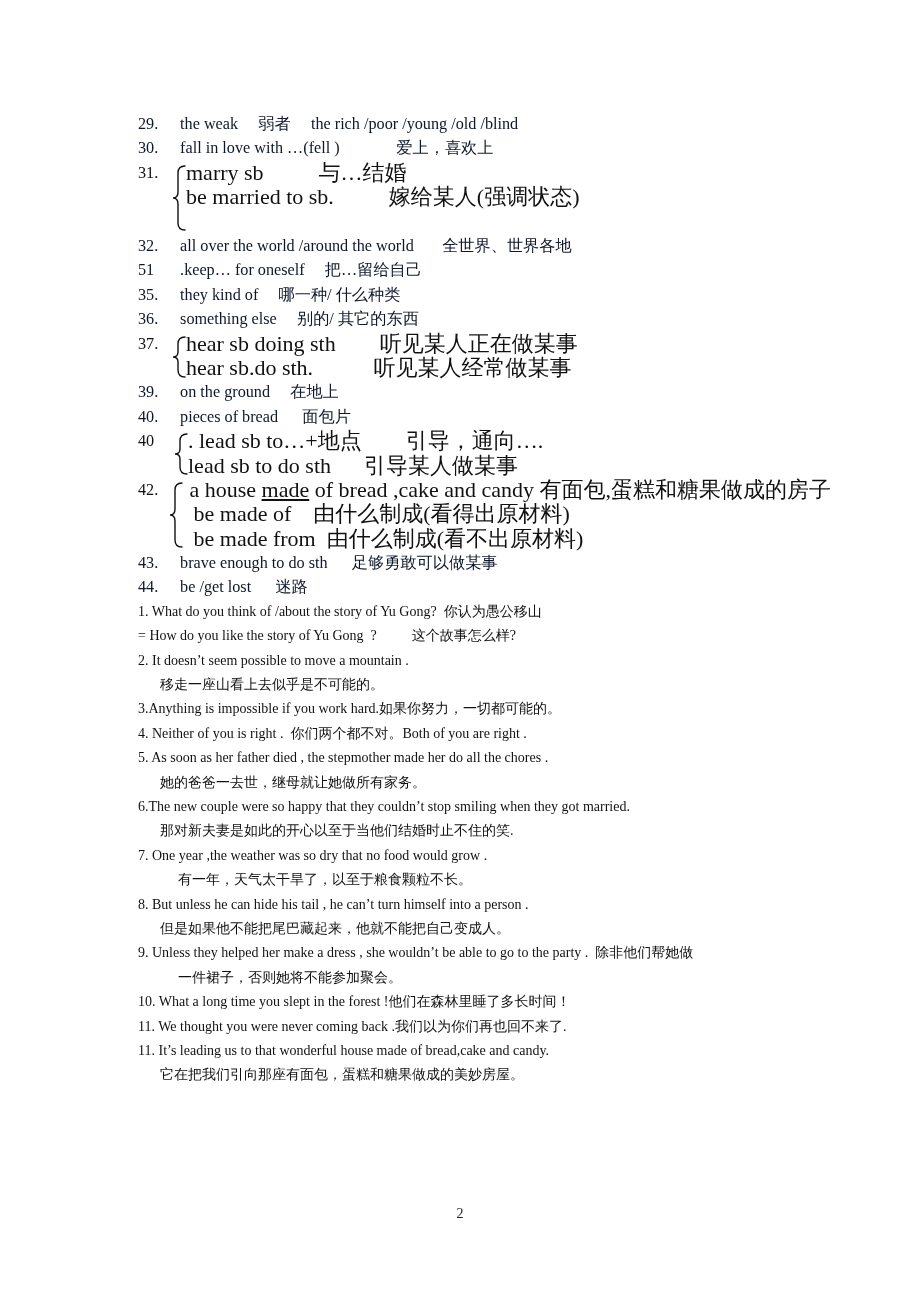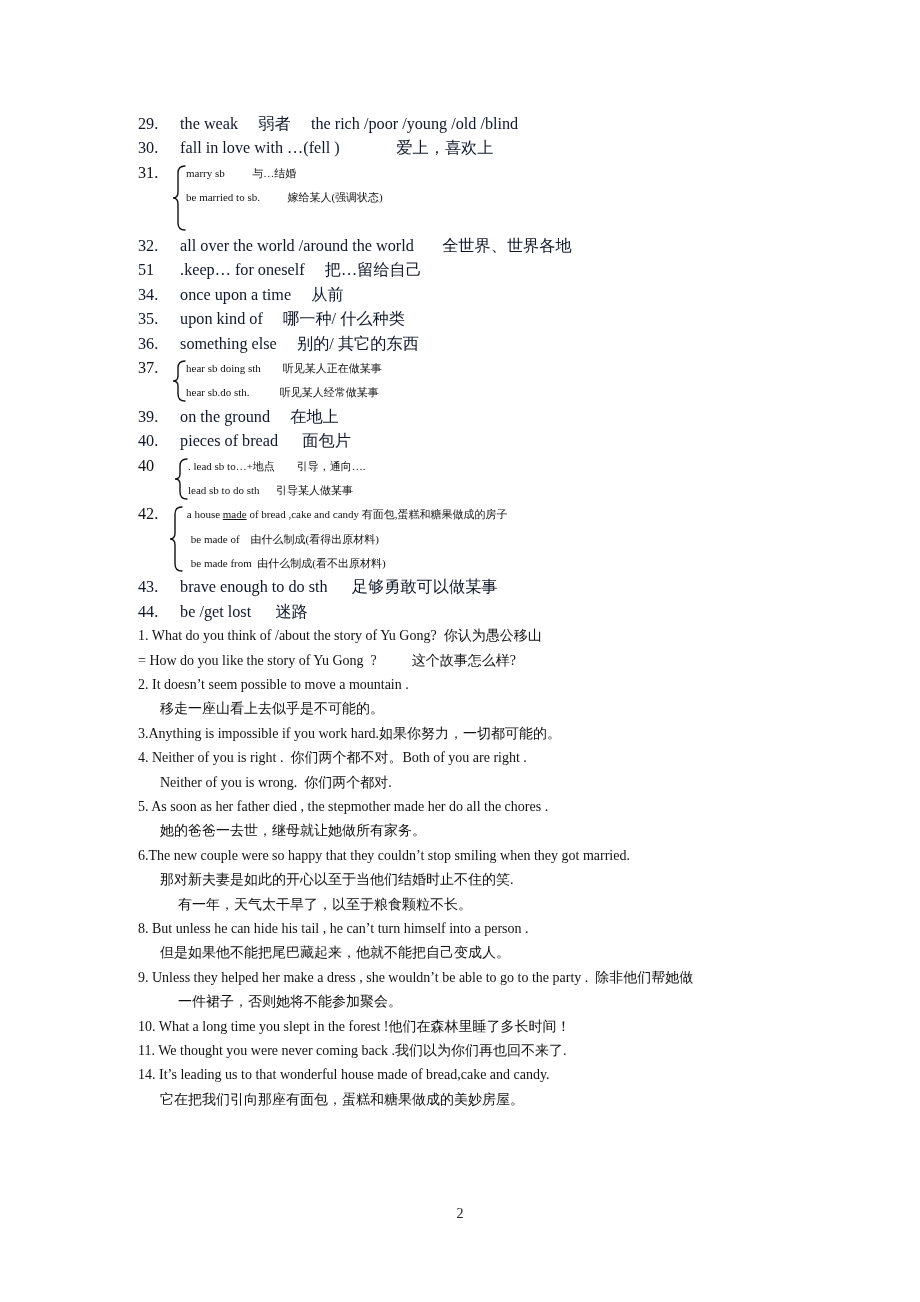--- a/index.html
+++ b/index.html
@@ -71,21 +71,21 @@
   }
   .bgroup .brace svg {
     display: block;
   }
   .bgroup .blines {
     margin-left: 0;
   }
   .bgroup .bline {
     height: 24.4px;
     line-height: 24.4px;
-    font-size: 11px;
+    font-size: 22px;
     white-space: pre;
     padding-left: 48px;
   }
   .bgroup .bline.first {
     padding-left: 48px;
   }
   .bgroup .numabs {
     position: absolute;
     left: 0;
     top: 0;
@@ -149,23 +149,22 @@
       <div class="blines">
         <div class="bline first">marry sb          与…结婚</div>
         <div class="bline">be married to sb.          嫁给某人(强调状态)</div>
       </div>
     </div>
 
     <div class="line"><span class="num">32.</span><span class="txt">  all over the world /around the world       全世界、世界各地</span></div>
 
     <div class="line"><span class="num">51</span><span class="txt">  .keep… for oneself     把…留给自己</span></div>
 
-    <div class="line"><span class="num">34.</span><span class="txt">  once upon a time     从前</span></div>
-
-    <div class="line"><span class="num">35.</span><span class="txt">  upon kind of     哪一种/ 什么种类</span></div>
+
+    <div class="line"><span class="num">35.</span><span class="txt">  they kind of     哪一种/ 什么种类</span></div>
 
     <div class="line"><span class="num">36.</span><span class="txt">  something else     别的/ 其它的东西</span></div>
 
     <div class="bgroup" style="height:48.8px;">
       <span class="numabs">37.</span>
       <span class="brace" style="top:2px;">
         <svg width="14" height="46" viewBox="0 0 14 46" aria-hidden="true">
           <path d="M13 3 Q6 3 6 10 L6 18 Q6 23 1 23 Q6 23 6 28 L6 36 Q6 43 13 43" fill="none" stroke="#111" stroke-width="1.4" stroke-linecap="round"></path>
         </svg>
       </span>
@@ -211,32 +210,32 @@
 
     <div class="line"><span class="num">44.</span><span class="txt">  be /get lost      迷路</span></div>
 
 
     <div class="sline">1. What do you think of /about the story of Yu Gong?  你认为愚公移山</div>
     <div class="sline">= How do you like the story of Yu Gong  ?          这个故事怎么样?</div>
     <div class="sline">2. It doesn’t seem possible to move a mountain .</div>
     <div class="sline indent">移走一座山看上去似乎是不可能的。</div>
     <div class="sline">3.Anything is impossible if you work hard.如果你努力，一切都可能的。</div>
     <div class="sline">4. Neither of you is right .  你们两个都不对。Both of you are right .</div>
-    <div class="sline indent">Neither of you is wrong.  你们两个都对.</div>
     <div class="sline">5. As soon as her father died , the stepmother made her do all the chores .</div>
     <div class="sline indent">她的爸爸一去世，继母就让她做所有家务。</div>
     <div class="sline">6.The new couple were so happy that they couldn’t stop smiling when they got married.</div>
     <div class="sline indent">那对新夫妻是如此的开心以至于当他们结婚时止不住的笑.</div>
+    <div class="sline">7. One year ,the weather was so dry that no food would grow .</div>
     <div class="sline indent2">有一年，天气太干旱了，以至于粮食颗粒不长。</div>
     <div class="sline">8. But unless he can hide his tail , he can’t turn himself into a person .</div>
     <div class="sline indent">但是如果他不能把尾巴藏起来，他就不能把自己变成人。</div>
     <div class="sline">9. Unless they helped her make a dress , she wouldn’t be able to go to the party .  除非他们帮她做</div>
     <div class="sline indent2">一件裙子，否则她将不能参加聚会。</div>
     <div class="sline">10. What a long time you slept in the forest !他们在森林里睡了多长时间！</div>
     <div class="sline">11. We thought you were never coming back .我们以为你们再也回不来了.</div>
-    <div class="sline">14. It’s leading us to that wonderful house made of bread,cake and candy.</div>
+    <div class="sline">11. It’s leading us to that wonderful house made of bread,cake and candy.</div>
     <div class="sline indent">它在把我们引向那座有面包，蛋糕和糖果做成的美妙房屋。</div>
 
   </div>
 
   <div id="pagenum">2</div>
 
 </div>
 
 </body></html>

